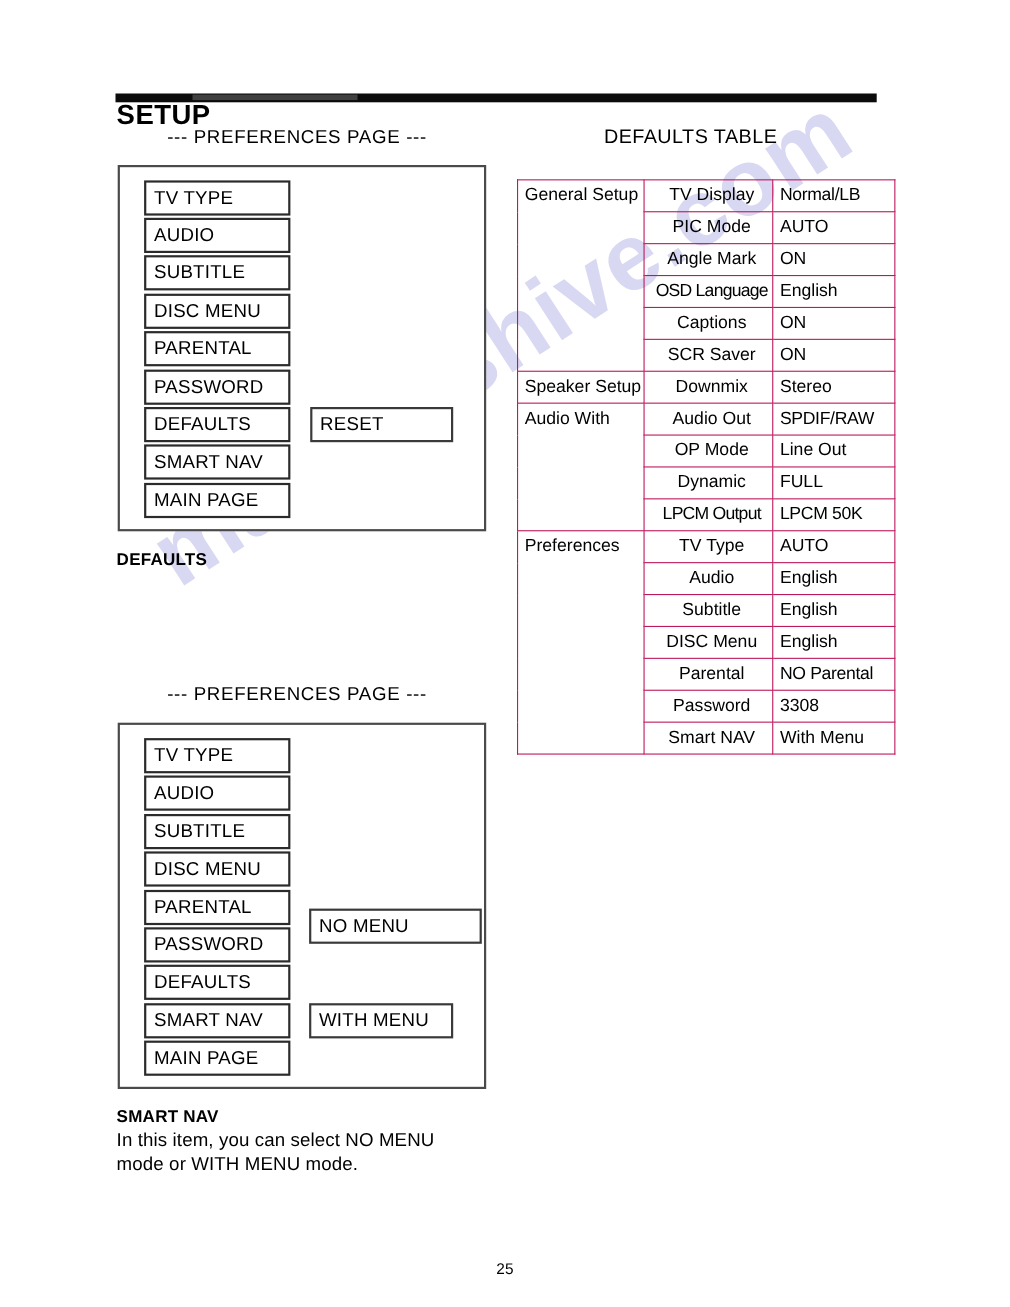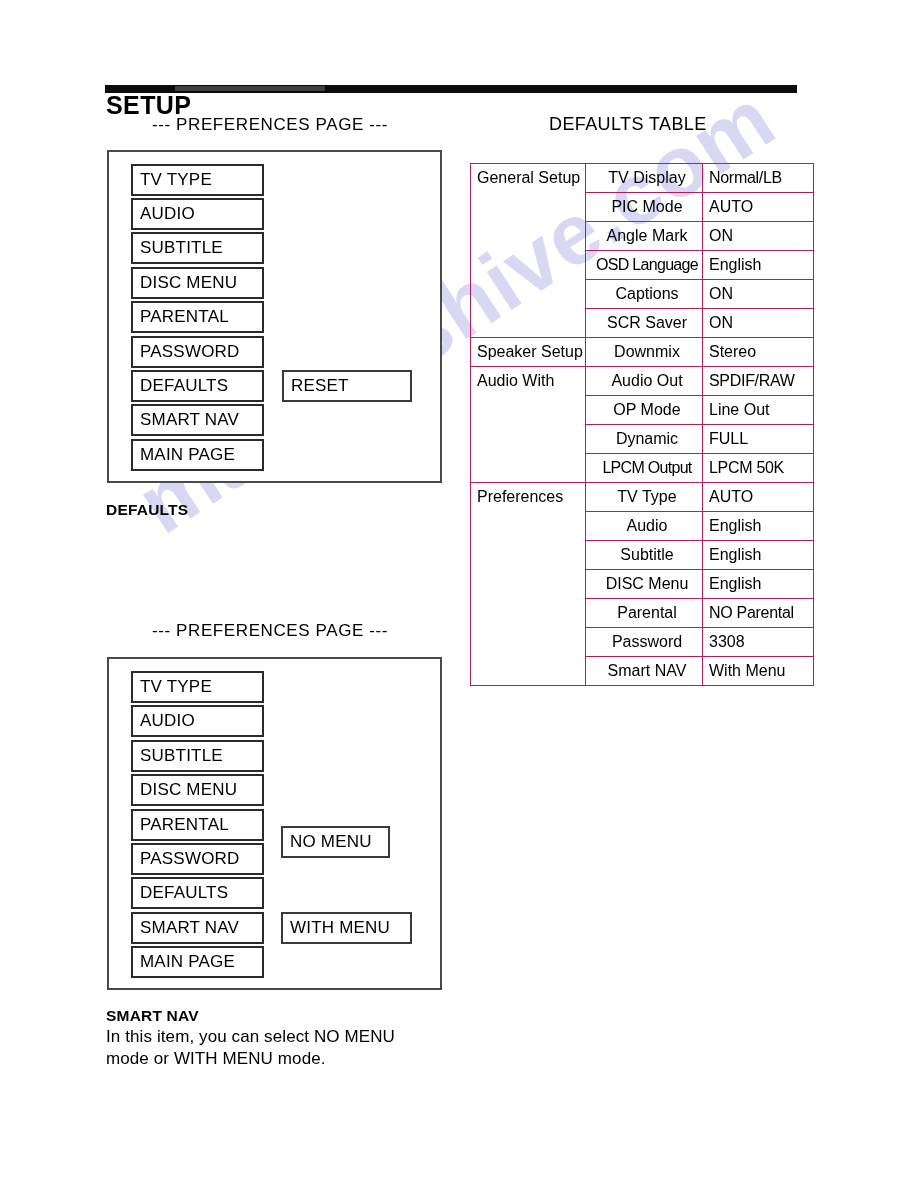--- a/index.html
+++ b/index.html
@@ -187,21 +187,21 @@
   <div class="mi" style="left:131px; top:671px; width:133px;">TV TYPE</div>
   <div class="mi" style="left:131px; top:705px; width:133px;">AUDIO</div>
   <div class="mi" style="left:131px; top:740px; width:133px;">SUBTITLE</div>
   <div class="mi" style="left:131px; top:774px; width:133px;">DISC MENU</div>
   <div class="mi" style="left:131px; top:809px; width:133px;">PARENTAL</div>
   <div class="mi" style="left:131px; top:843px; width:133px;">PASSWORD</div>
   <div class="mi" style="left:131px; top:877px; width:133px;">DEFAULTS</div>
   <div class="mi" style="left:131px; top:912px; width:133px;">SMART NAV</div>
   <div class="mi" style="left:131px; top:946px; width:133px;">MAIN PAGE</div>
 
-  <div class="mi sub" style="left:281px; top:826px; width:109px;">NO MENU</div>
+  <div class="mi sub" style="left:281px; top:826px; width:157px;">NO MENU</div>
   <div class="mi sub" style="left:281px; top:912px; width:131px;">WITH MENU</div>
 
   <div class="cap-title" style="left:106px; top:1007px;">SMART NAV</div>
   <div class="cap-body" style="left:106px; top:1026px; width:330px;">In this item, you can select NO MENU mode or WITH MENU mode.</div>
 
   <div class="dt-title">DEFAULTS TABLE</div>
 
   <div class="dt-wrap">
     <table class="dt">
       <tbody>
@@ -278,14 +278,15 @@
             <td class="c3">3308</td>
           </tr>
           <tr>
             <td class="c2">Smart NAV</td>
             <td class="c3">With Menu</td>
           </tr>
         </tbody>
     </table>
   </div>
 
+  <div class="page-num">25</div>
 
 </div>
 
 </body></html>

